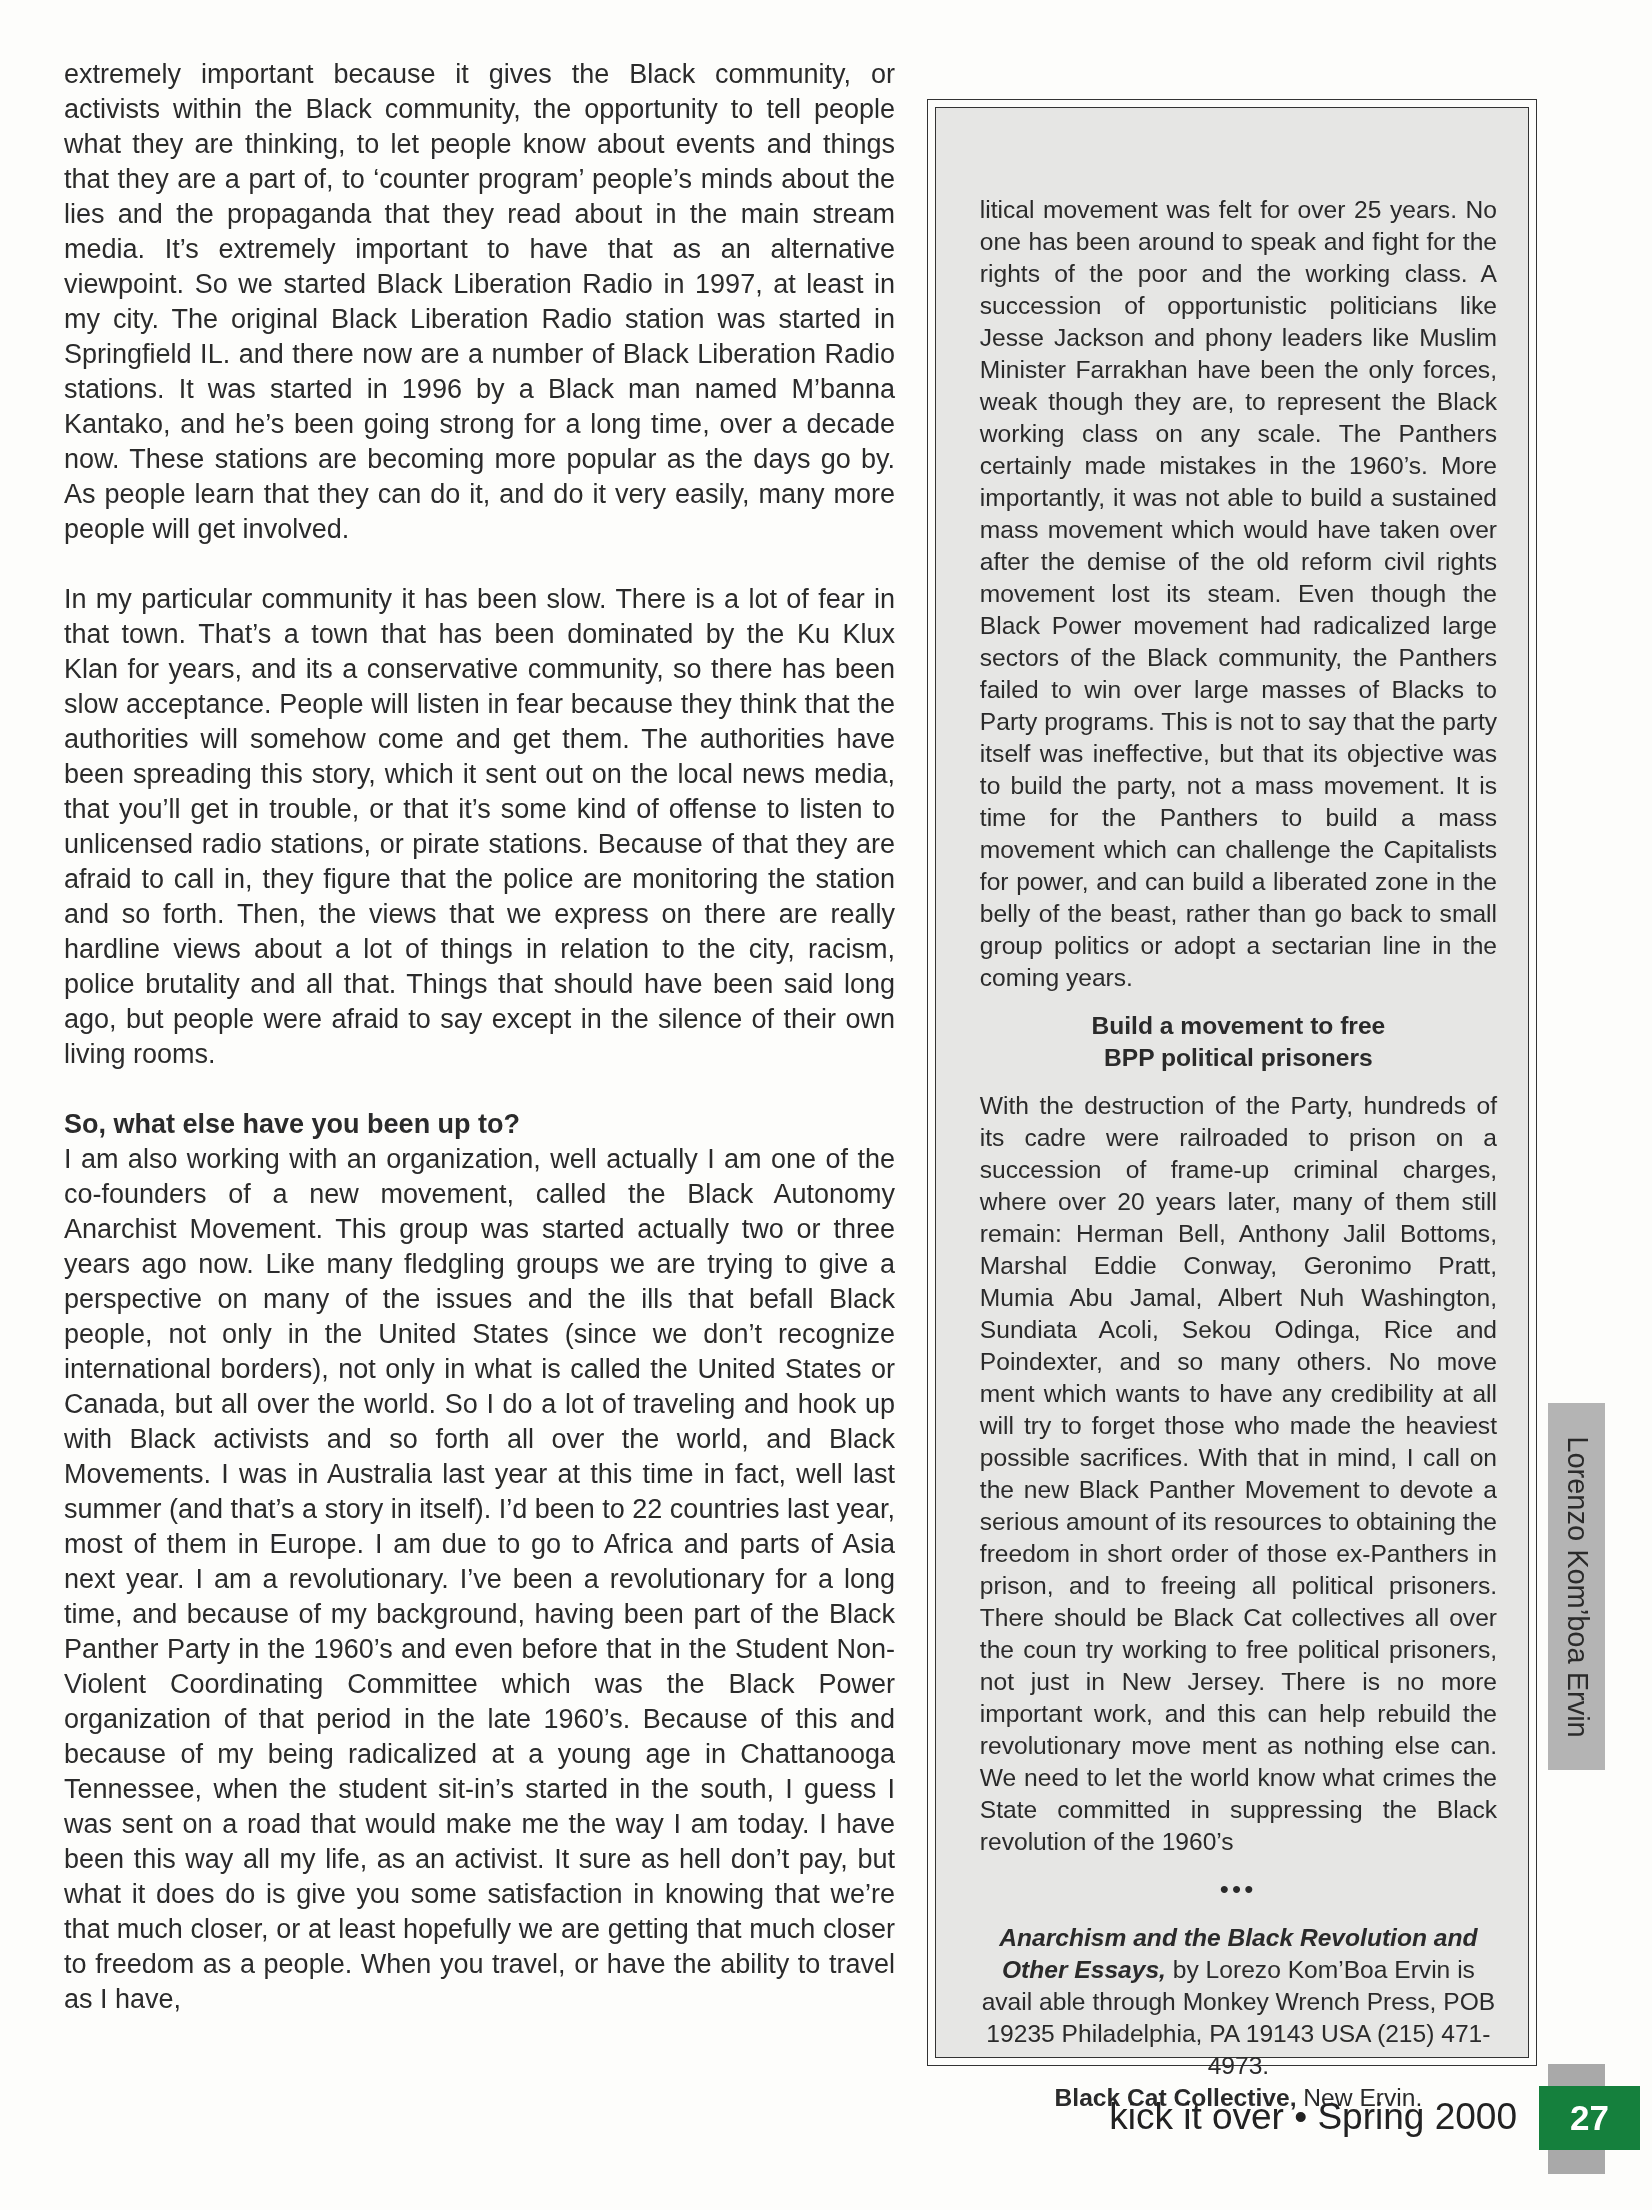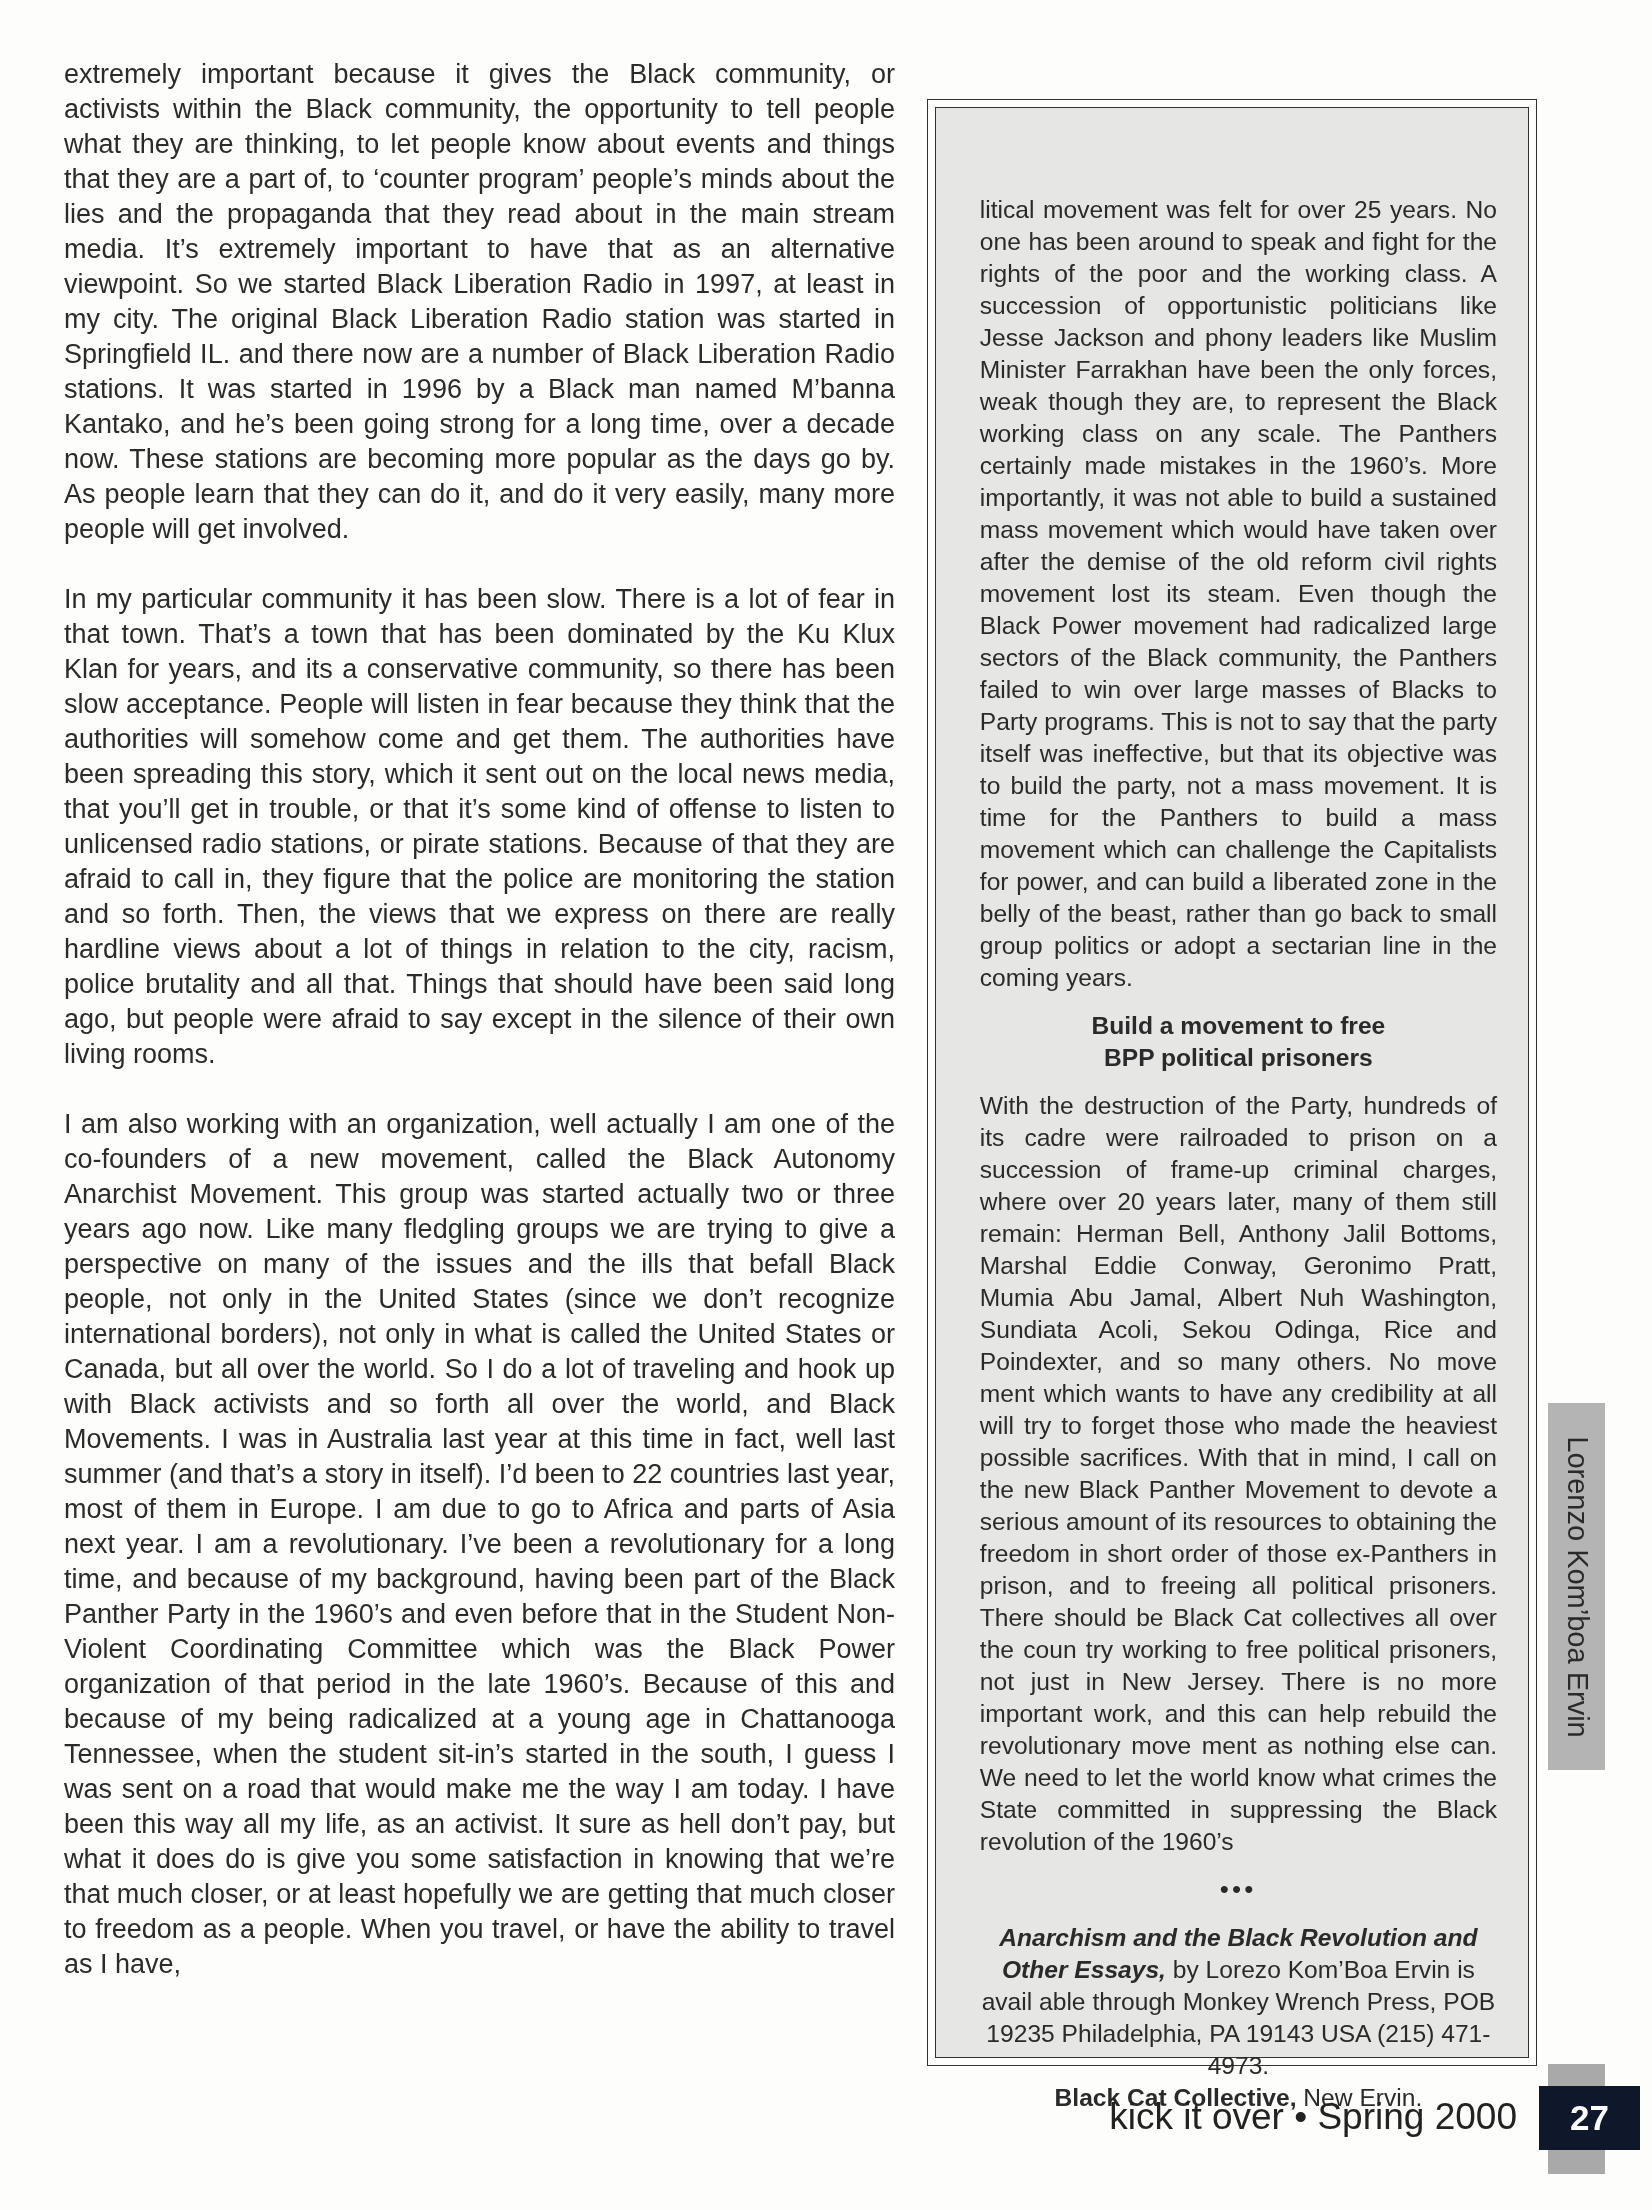--- a/index.html
+++ b/index.html
@@ -15,32 +15,33 @@
   .sidebar-text { position:absolute; left:27.5px; right:14.7px; top:70px; font-size:24.6px; line-height:32px; text-align:justify; color:#2a2a2a; }
   .sidebar-text p { margin:16px; }
   .subhead { text-align:center; font-weight:bold; margin:20px 0 0 0; }
   .dots { text-align:center; font-weight:bold; margin:20px 0 33px 0; letter-spacing:3.7px; }
   .credit { text-align:center; }
   .credit i { font-weight:bold; }
   .spine { position:absolute; left:1548px; top:1403px; width:57px; height:367px; background:#b4b4b4; }
   .spine span { position:absolute; left:50%; top:50%; transform:translate(-50%,-50%) rotate(90deg); white-space:nowrap;
                 font-size:29px; color:#2a2a2a; }
   .footer { position:absolute; right:136px; top:2096px; font-size:37px; color:#222; }
-  .page-num { position:absolute; left:1539px; top:2086px; width:101px; height:64px; background:#0f172a; color:#fff;
+  .page-num { position:absolute; left:1539px; top:2086px; width:101px; height:64px; background:#15803d; color:#fff;
               font-weight:bold; font-size:35px; display:flex; align-items:center; justify-content:center; }
   .tab-strip { position:absolute; left:1548px; top:2064px; width:57px; height:110px; background:#a9a9a9; }
 </style>
 </head>
 <body>
 
 <div class="left-col">
   <p>extremely important because it gives the Black community, or activists within the Black community, the opportunity to tell people what they are thinking, to let people know about events and things that they are a part of, to ‘counter program’ people’s minds about the lies and the propaganda that they read about in the main stream media. It’s extremely important to have that as an alternative viewpoint. So we started Black Liberation Radio in 1997, at least in my city. The original Black Liberation Radio station was started in Springfield IL. and there now are a number of Black Liberation Radio stations. It was started in 1996 by a Black man named M’banna Kantako, and he’s been going strong for a long time, over a decade now. These stations are becoming more popular as the days go by. As people learn that they can do it, and do it very easily, many more people will get involved.</p>
   <div class="gap"></div>
   <p>In my particular community it has been slow. There is a lot of fear in that town. That’s a town that has been dominated by the Ku Klux Klan for years, and its a conservative community, so there has been slow acceptance. People will listen in fear because they think that the authorities will somehow come and get them. The authorities have been spreading this story, which it sent out on the local news media, that you’ll get in trouble, or that it’s some kind of offense to listen to unlicensed radio stations, or pirate stations. Because of that they are afraid to call in, they figure that the police are monitoring the station and so forth. Then, the views that we express on there are really hardline views about a lot of things in relation to the city, racism, police brutality and all that. Things that should have been said long ago, but people were afraid to say except in the silence of their own living rooms.</p>
   <div class="gap"></div>
+  <h3>So, what else have you been up to?</h3>
   <p>I am also working with an organization, well actually I am one of the co-founders of a new movement, called the Black Autonomy Anarchist Movement. This group was started actually two or three years ago now. Like many fledgling groups we are trying to give a perspective on many of the issues and the ills that befall Black people, not only in the United States (since we don’t recognize international borders), not only in what is called the United States or Canada, but all over the world. So I do a lot of traveling and hook up with Black activists and so forth all over the world, and Black Movements. I was in Australia last year at this time in fact, well last summer (and that’s a story in itself). I’d been to 22 countries last year, most of them in Europe. I am due to go to Africa and parts of Asia next year. I am a revolutionary. I’ve been a revolutionary for a long time, and because of my background, having been part of the Black Panther Party in the 1960’s and even before that in the Student Non-Violent Coordinating Committee which was the Black Power organization of that period in the late 1960’s. Because of this and because of my being radicalized at a young age in Chattanooga Tennessee, when the student sit-in’s started in the south, I guess I was sent on a road that would make me the way I am today. I have been this way all my life, as an activist. It sure as hell don’t pay, but what it does do is give you some satisfaction in knowing that we’re that much closer, or at least hopefully we are getting that much closer to freedom as a people. When you travel, or have the ability to travel as I have,</p>
 </div>
 
 <div class="sidebar-outer">
   <div class="sidebar-inner">
     <div class="sidebar-text">
       <p>litical movement was felt for over 25 years. No one has been around to speak and fight for the rights of the poor and the working class. A succession of opportunistic politicians like Jesse Jackson and phony leaders like Muslim Minister Farrakhan have been the only forces, weak though they are, to represent the Black working class on any scale. The Panthers certainly made mistakes in the 1960’s. More importantly, it was not able to build a sustained mass movement which would have taken over after the demise of the old reform civil rights movement lost its steam. Even though the Black Power movement had radicalized large sectors of the Black community, the Panthers failed to win over large masses of Blacks to Party programs. This is not to say that the party itself was ineffective, but that its objective was to build the party, not a mass movement. It is time for the Panthers to build a mass movement which can challenge the Capitalists for power, and can build a liberated zone in the belly of the beast, rather than go back to small group politics or adopt a sectarian line in the coming years.</p>
       <p class="subhead">
         <span>Build a movement to free</span><br>
         <span>BPP political prisoners</span>

